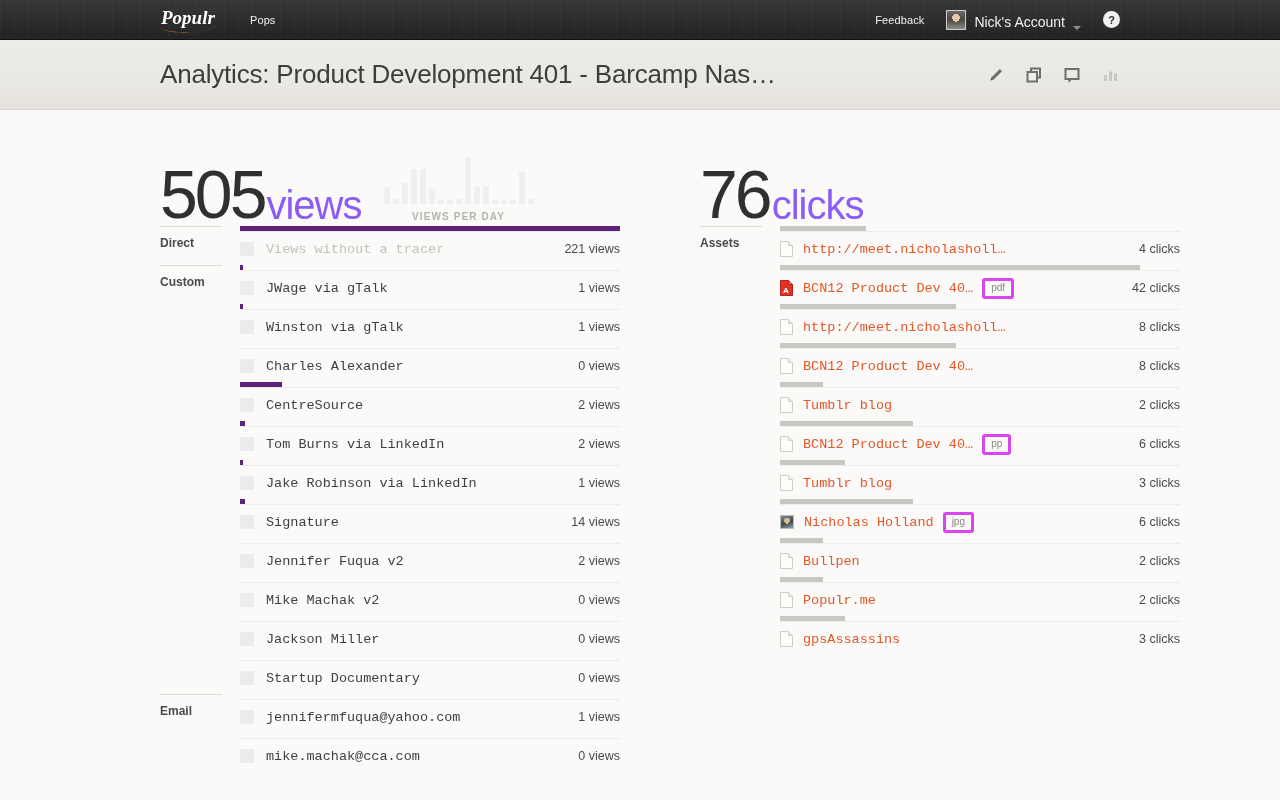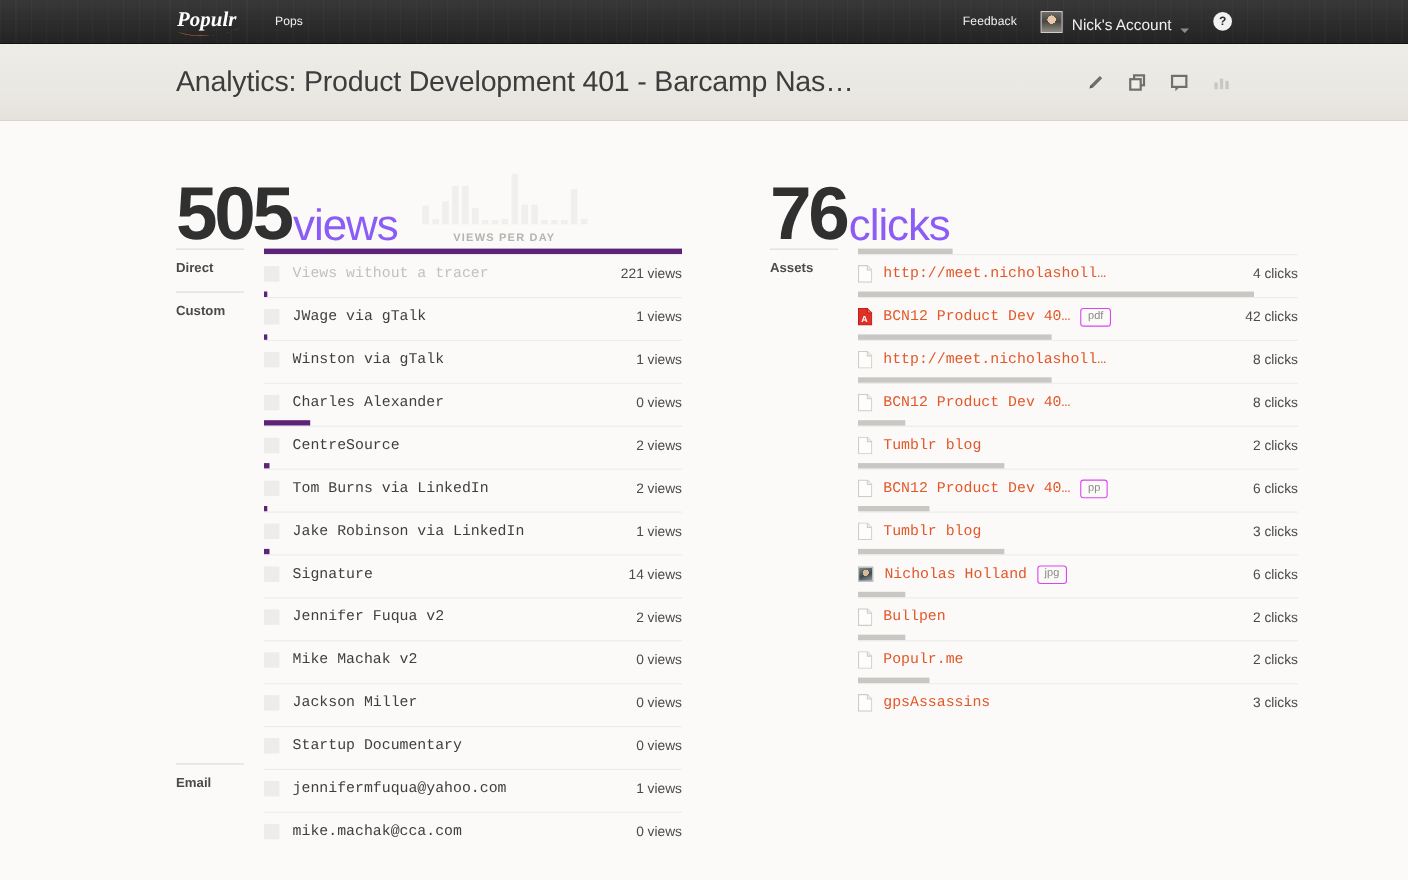--- a/index.html
+++ b/index.html
@@ -89,21 +89,21 @@
   }
   .tool { cursor: pointer; display: block; }
 
   
   .main { display: flex; padding-top: 30px; }
   .col-views { width: 620px; padding-left: 160px; }
   .col-clicks { width: 560px; padding-left: 80px; }
 
   .headline { display: flex; align-items: flex-end; height: 86px; position: relative; }
   .big-num {
-    font-size: 68px; font-weight: bold; color: #303030;
+    font-size: 68px; font-weight: normal; color: #303030;
     line-height: .92; letter-spacing: -3px;
   }
   .big-label {
     font-size: 40px; color: #8b5cf6; line-height: 1.02;
     letter-spacing: -1px; margin-left: 2px;
   }
   .sparkwrap { margin-left: 22px; padding-bottom: 4px; }
   .spark { display: flex; align-items: flex-end; gap: 3px; height: 48px; }
   .spark span { width: 6px; background: #f0efed; display: block; }
   .spark-label {
@@ -135,21 +135,21 @@
   .row-label {
     font-size: 13.5px; color: #3f3f3f; white-space: nowrap;
     overflow: hidden; text-overflow: ellipsis; font-family: Liberation Mono, monospace;
   }
   .row-label.muted { color: #c3c1bd; }
   .row-label.link { color: #e2582a; }
   .row-count {
     margin-left: auto; font-size: 12.5px; color: #4a4a4a; flex: none; padding-left: 12px;
   }
   .badge {
-    font-size: 10px; color: #8a8884; border: 1px solid #d946ef;
+    font-size: 10px; color: #8a8884; border: 3px solid #d946ef;
     border-radius: 3px; padding: 1px 6px 2px; margin-left: 9px;
     background: #fbfaf8; flex: none; line-height: 1.2;
   }
   .doc-icon { width: 13px; height: 16px; flex: none; margin-right: 10px; }
   .photo-icon {
     width: 14px; height: 14px; flex: none; margin-right: 10px;
     background:
       radial-gradient(circle at 50% 40%, #d8b896 0 30%, transparent 31%),
       linear-gradient(160deg, #7d8a8f 0%, #3f4a50 55%, #95a0a4 100%);
     border: 1px solid #bdbbb6;

